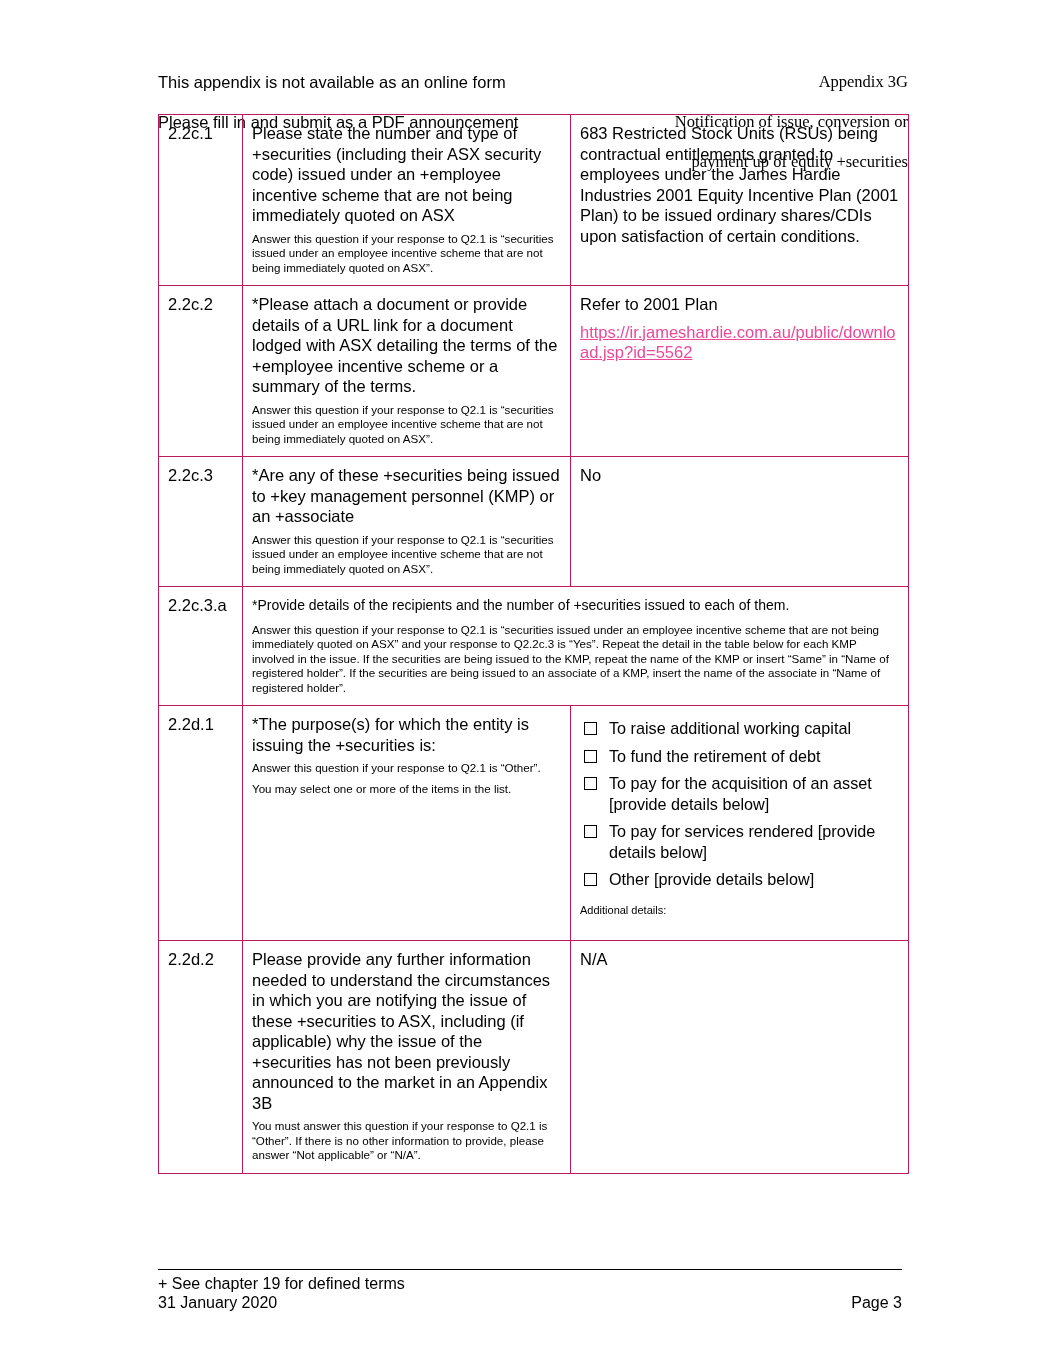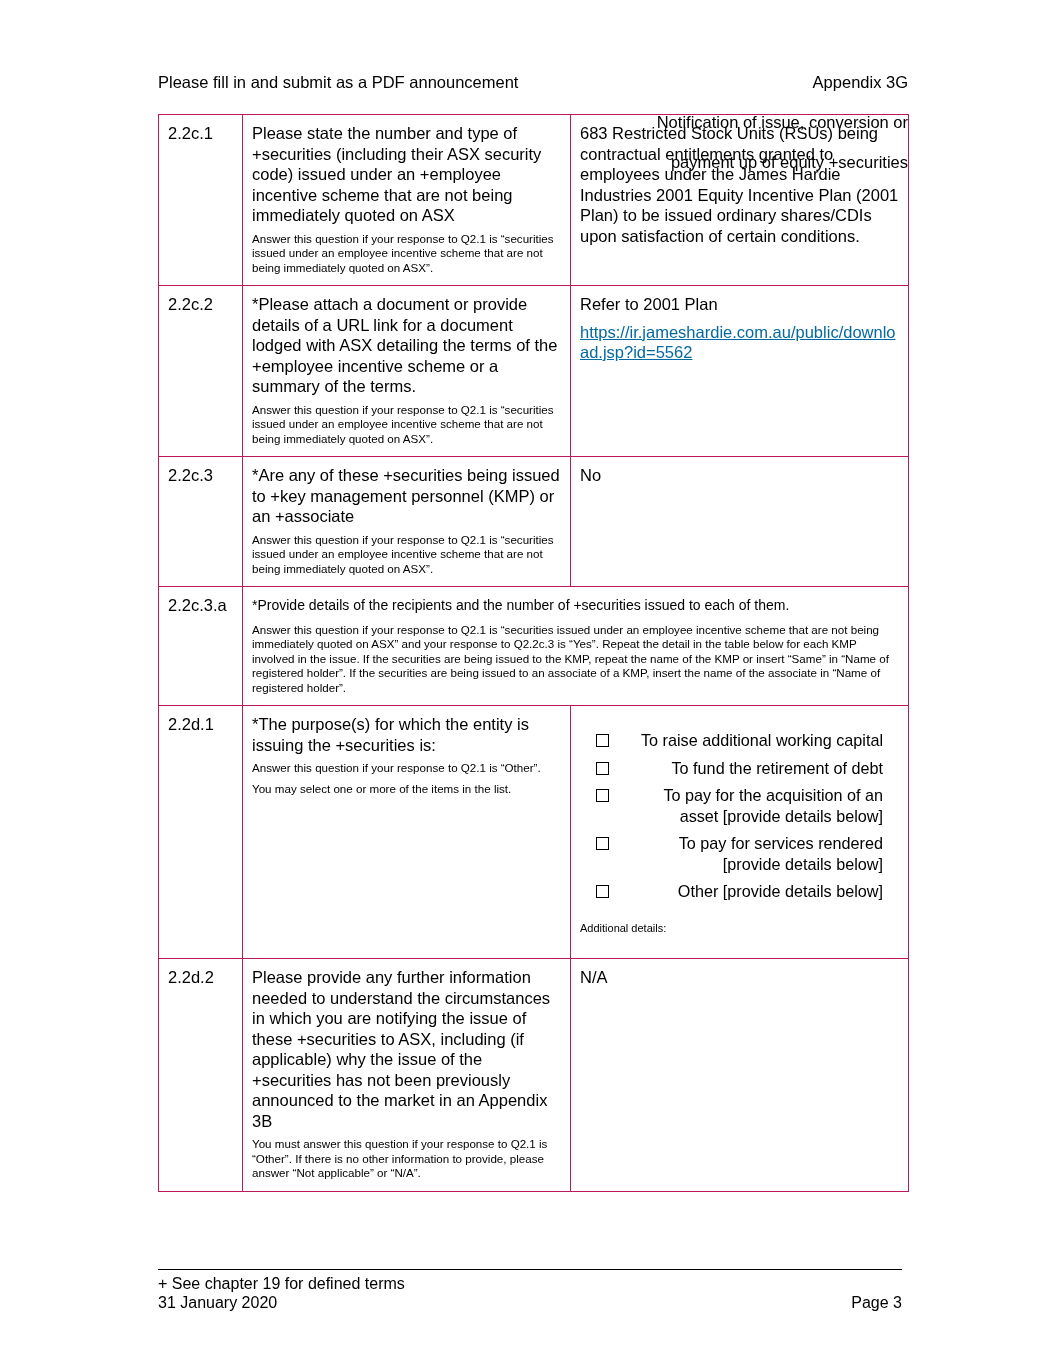--- a/index.html
+++ b/index.html
@@ -36,20 +36,21 @@
     font-size: 16.5px;
     line-height: 20px;
     text-align: left;
     white-space: pre-line;
   }
   .hdr-right {
     font-size: 16.5px;
     line-height: 20px;
     text-align: right;
     white-space: pre-line;
+    font-family: Liberation Serif, serif;
   }
 
   
   table.main {
     position: absolute;
     left: 158px;
     top: 114px;
     width: 750px;
     border-collapse: collapse;
     table-layout: fixed;
@@ -74,21 +75,21 @@
   .q-note {
     font-size: 11.6px;
     line-height: 14.5px;
     margin-top: 6px;
   }
   .ans {
     font-size: 16.5px;
     line-height: 20.5px;
   }
   .ans a, a.url {
-    color: #0369a1;
+    color: #ec4899;
     text-decoration: underline;
     word-break: break-all;
   }
   .ans-line { display: block; }
   .ans-gap { height: 7px; }
 
   
   .wide-title {
     font-size: 14px;
     line-height: 20.5px;
@@ -116,23 +117,22 @@
     vertical-align: top;
     height: 17px;
   }
   col.k1 { width: 205px; }
   col.k2 { width: 225px; }
   col.k3 { width: 190px; }
 
   
   ul.checklist {
     list-style: none;
-    margin: 16px;
+    margin: 4px;
     padding: 0;
-    text-align: right;
   }
   ul.checklist li {
     display: flex;
     align-items: flex-start;
     font-size: 16.2px;
     line-height: 20.5px;
     margin-bottom: 7px;
   }
   .cbox {
     flex: 0 0 auto;
@@ -171,20 +171,21 @@
     justify-content: space-between;
   }
 </style>
 </head>
 <body>
 
 <div class="page">
 
   <div class="doc-header">
     <div class="hdr-left">
+      <div>This appendix is not available as an online form</div>
       <div>Please fill in and submit as a PDF announcement</div>
     </div>
     <div class="hdr-right">
       <div>Appendix 3G</div>
       <div>Notification of issue, conversion or</div>
       <div>payment up of equity +securities</div>
     </div>
   </div>
 
   <table class="main">

